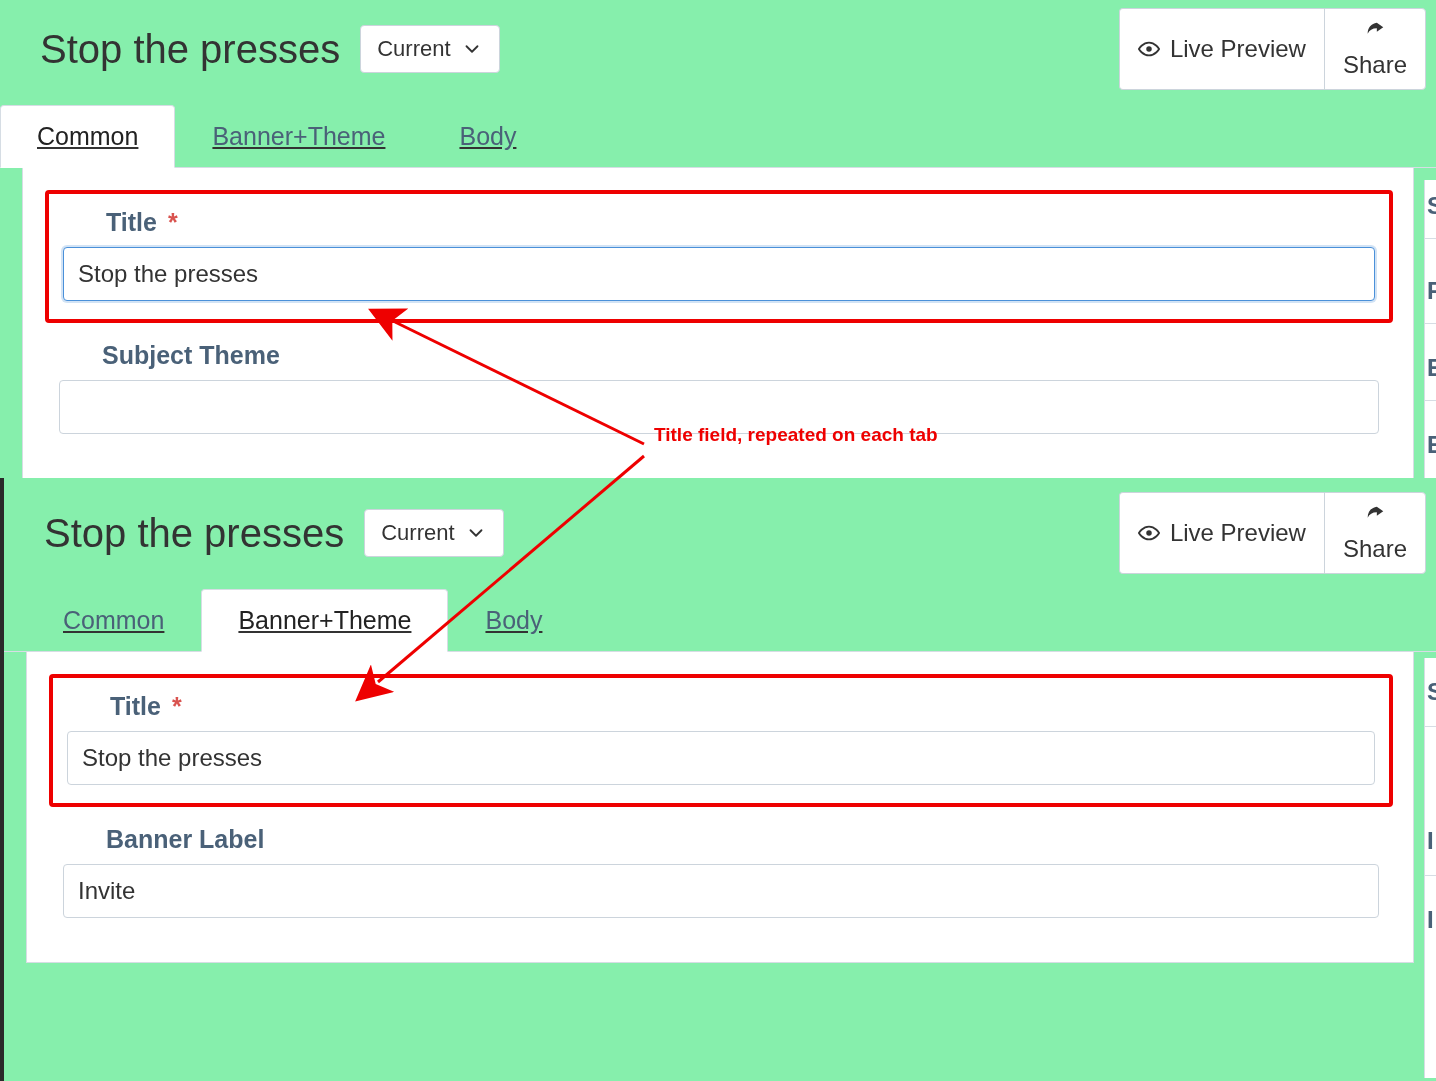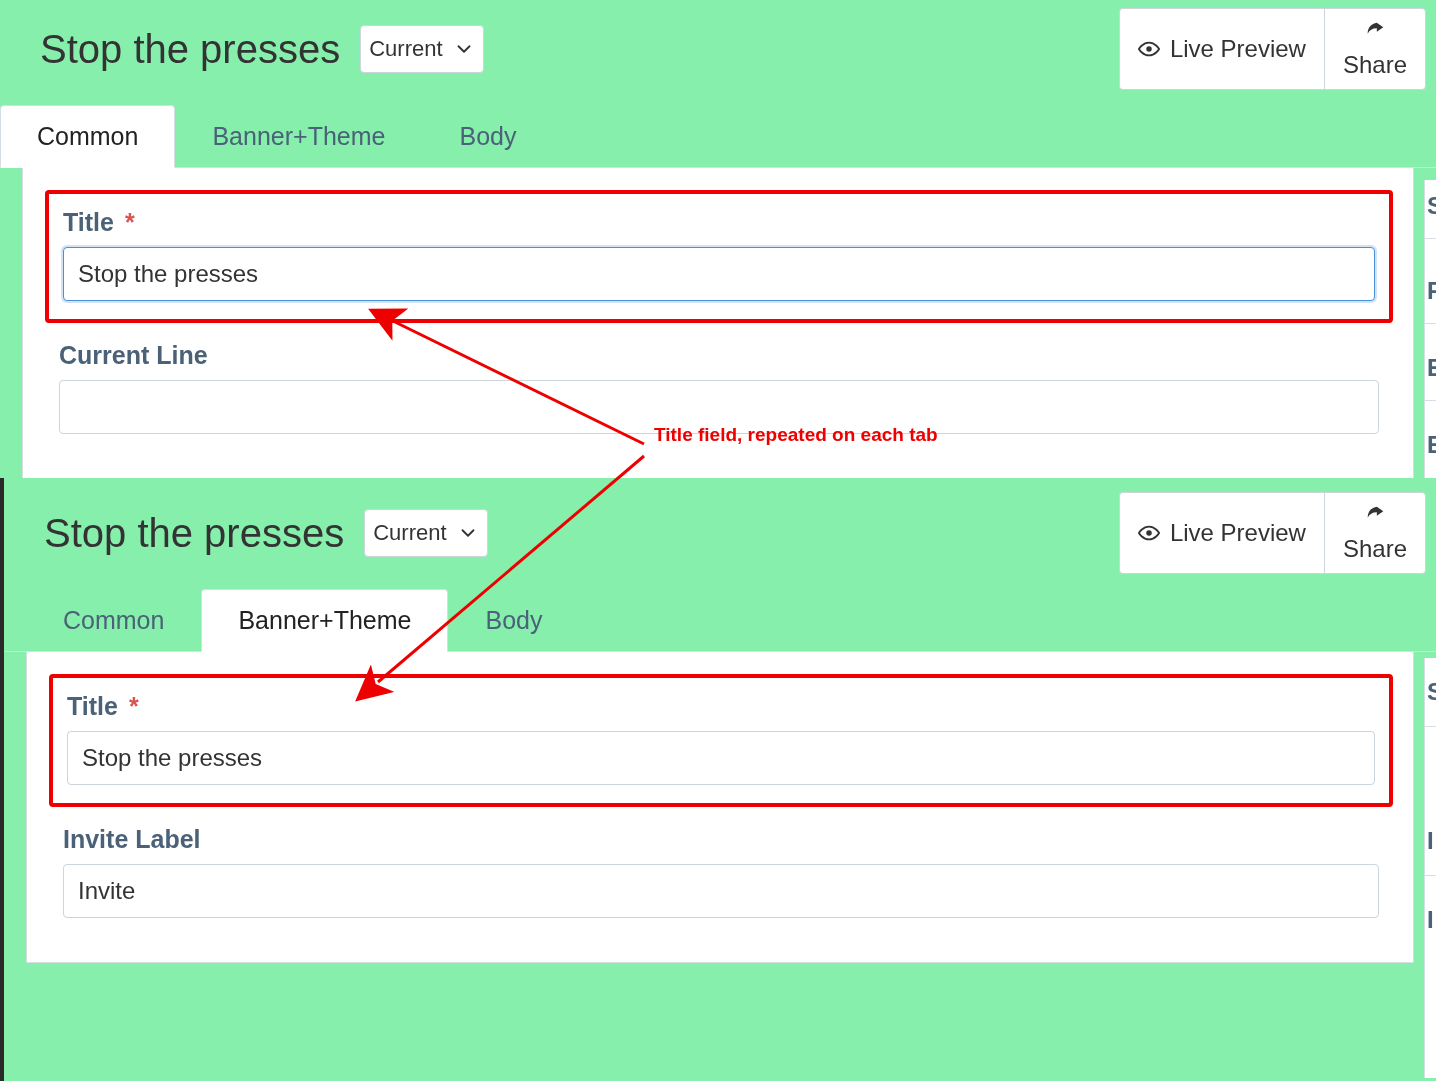--- a/index.html
+++ b/index.html
@@ -35,21 +35,21 @@
   }
   .page-title {
     font-size: 40px;
     font-weight: 400;
     color: #333;
   }
   .dropdown {
     background: #fff;
     border: 1px solid #ccd4dc;
     border-radius: 4px;
-    padding: 10px 8px;
+    padding: 10px 16px;
     display: flex;
     align-items: center;
     gap: 10px;
     font-size: 22px;
     color: #333;
     cursor: pointer;
   }
   .header-actions {
     margin-left: auto;
     display: flex;
@@ -65,20 +65,21 @@
     color: #333;
     cursor: pointer;
   }
   .action-btn:first-child { border-right: none; border-radius: 4px 0 0 4px;}
   .action-btn:last-child { border-radius: 0 4px 4px 0; flex-direction: column;}
   .tabs {
     display: flex;
     padding-left: 0;
     gap: 0;
     border-bottom: 1px solid #d6dde4;
+    text-decoration: underline;
   }
   .pane.bottom .tabs { padding-left: 10px; }
   .tab {
     padding: 16px 36px;
     font-size: 25px;
     color: #4a6178;
     cursor: pointer;
     border: 1px solid transparent;
     border-bottom: none;
     position: relative;
@@ -109,20 +110,21 @@
     border-radius: 4px;
     padding: 14px 14px 18px 14px;
     margin-bottom: 18px;
   }
   .field-label {
     font-size: 25px;
     font-weight: 700;
     color: #4a6178;
     margin-bottom: 10px;
     display: block;
+    margin-left: 43px;
   }
   .required {
     color: #d9534f;
     font-weight: 700;
     margin-left: 4px;
   }
   .text-input {
     width: 100%;
     padding: 12px 14px;
     font-size: 24px;
@@ -204,21 +206,21 @@
 
   <div class="form-area" style="margin:0 22px; border:1px solid #d6dde4; border-top:none;">
     <div class="highlight-box">
       <label class="field-label">
         <span>Title</span>
         <span class="required">*</span>
       </label>
       <input type="text" class="text-input focused" value="Stop the presses" style="">
     </div>
     <div class="field-group" style="padding:0 14px;">
-      <label class="field-label">Current Line</label>
+      <label class="field-label">Subject Theme</label>
       <input type="text" class="text-input" value="" style="">
     </div>
   </div>
 
   <div class="sidebar-stub" style="top:180px; height:298px;">
     <div class="letter" style="margin-top:12px;">S</div>
     <div class="sep" style="margin-top:18px;"></div>
     <div class="letter" style="margin-top:38px;">F</div>
     <div class="sep" style="margin-top:18px;"></div>
     <div class="letter" style="margin-top:30px;">E</div>
@@ -261,21 +263,21 @@
 
   <div class="form-area">
     <div class="highlight-box">
       <label class="field-label">
         <span>Title</span>
         <span class="required">*</span>
       </label>
       <input type="text" class="text-input" value="Stop the presses" style="">
     </div>
     <div class="field-group" style="padding:0 14px;">
-      <label class="field-label">Invite Label</label>
+      <label class="field-label">Banner Label</label>
       <input type="text" class="text-input" value="Invite" style="">
     </div>
   </div>
 
   <div class="sidebar-stub" style="top:180px; height:420px;">
     <div class="letter" style="margin-top:20px;">S</div>
     <div class="sep" style="margin-top:20px;"></div>
     <div class="letter" style="margin-top:100px;">I</div>
     <div class="sep" style="margin-top:20px;"></div>
     <div class="letter" style="margin-top:30px;">I</div>

